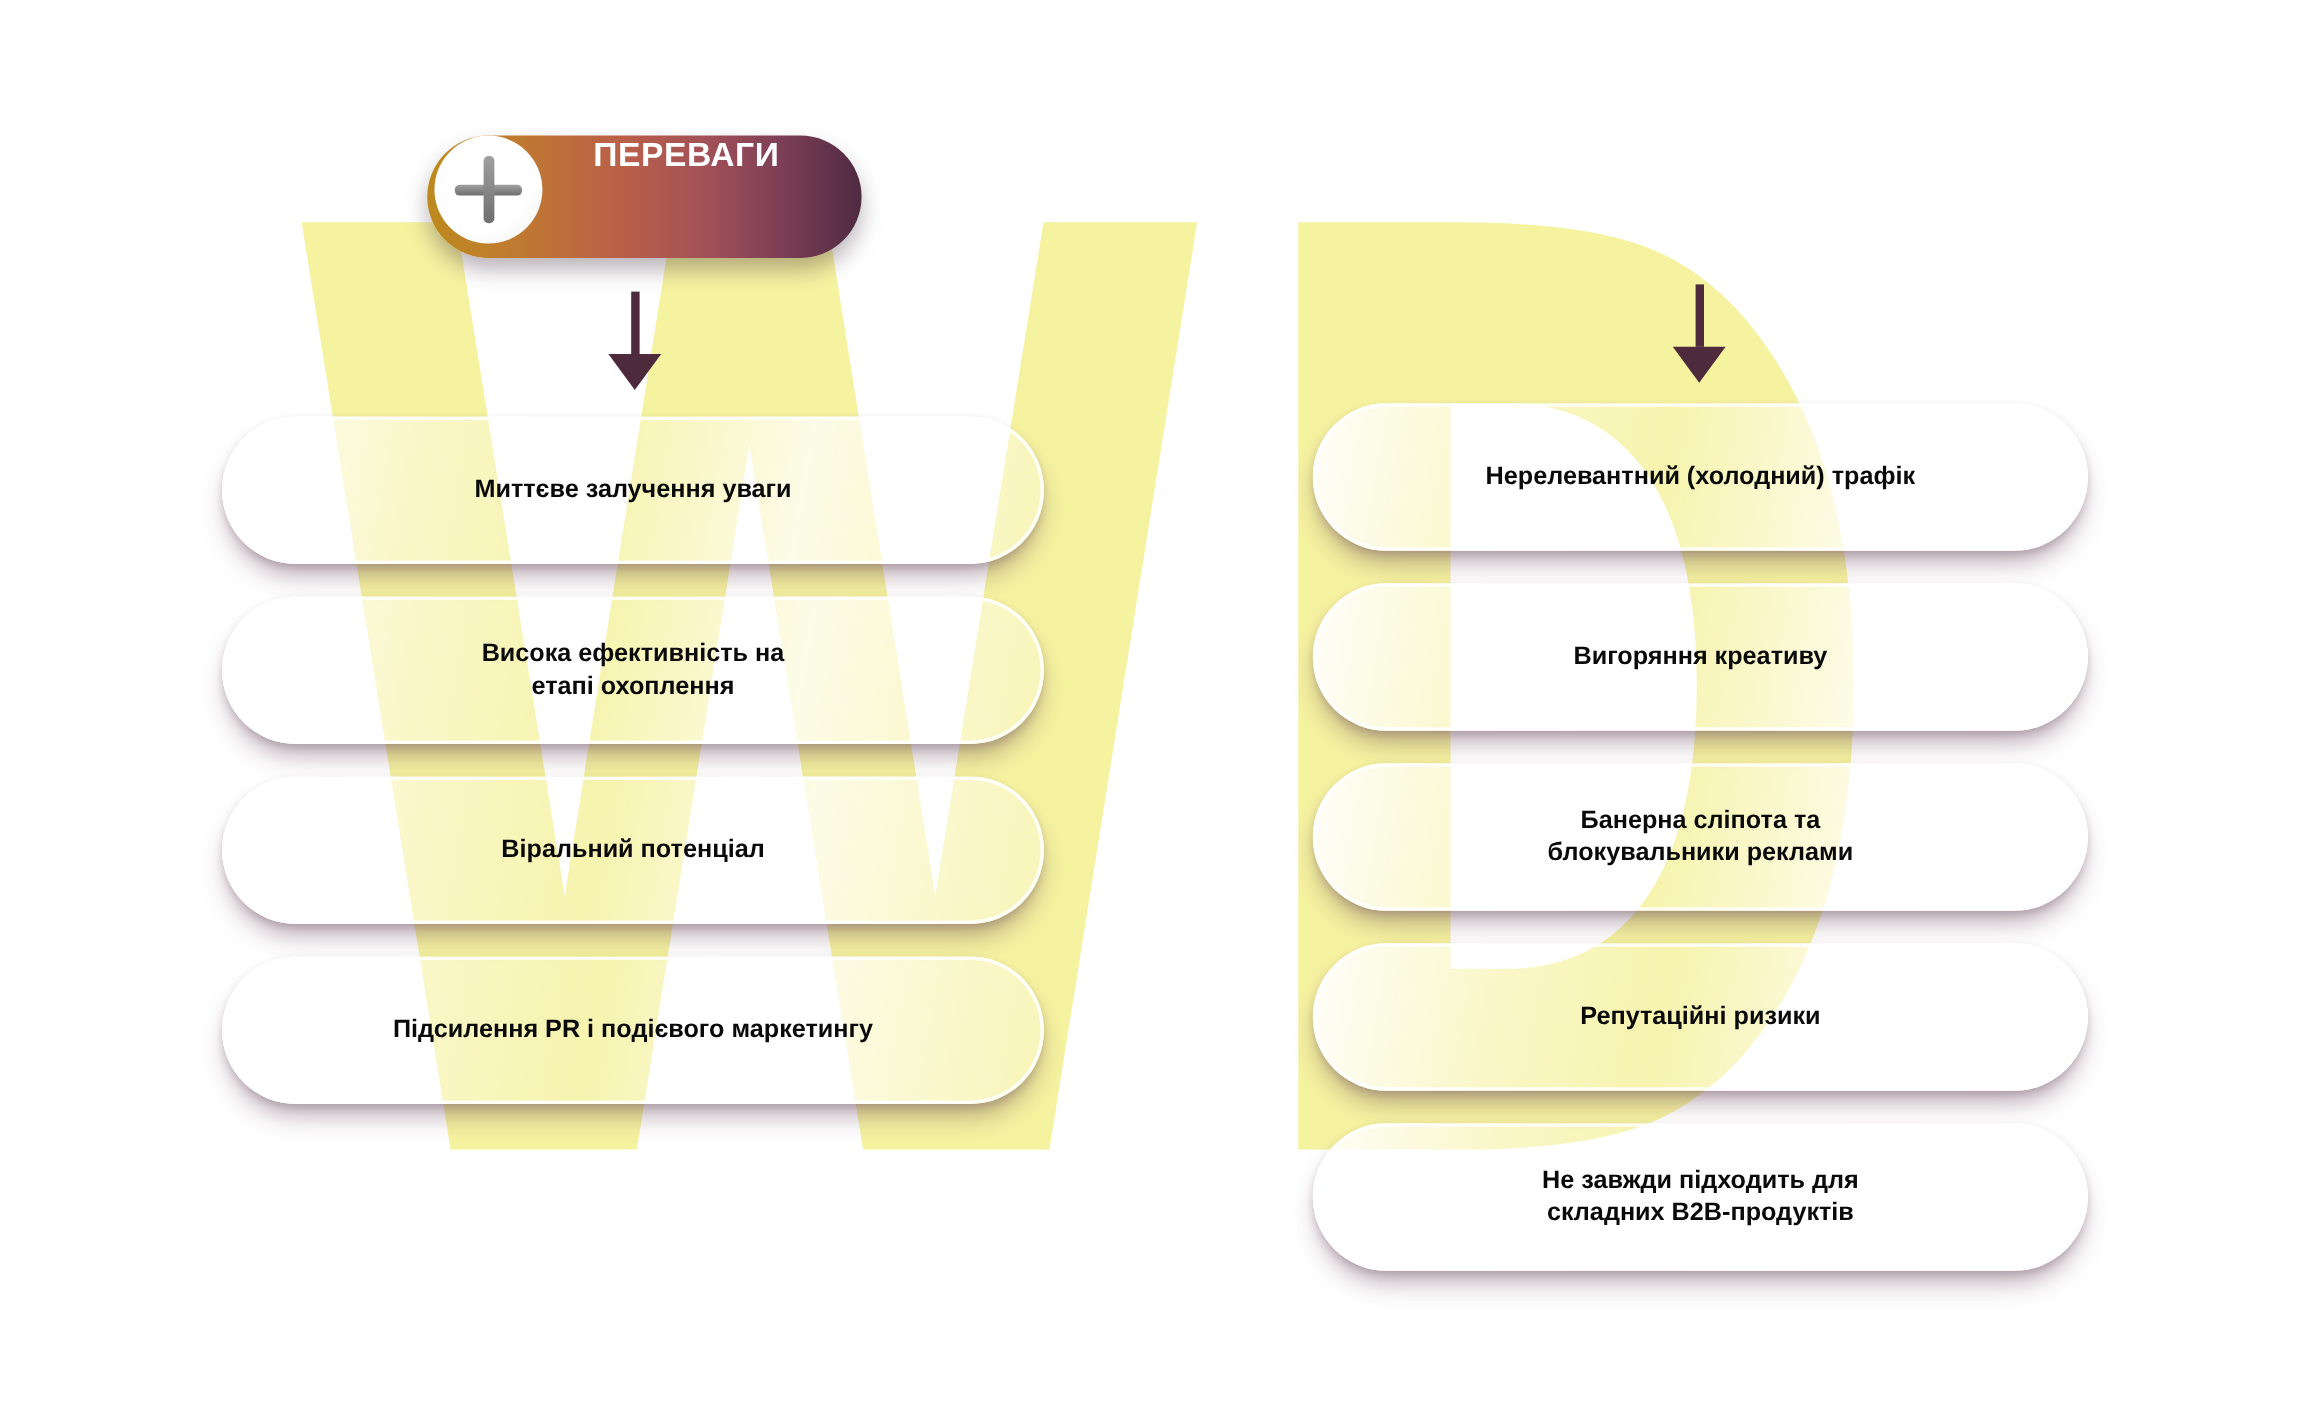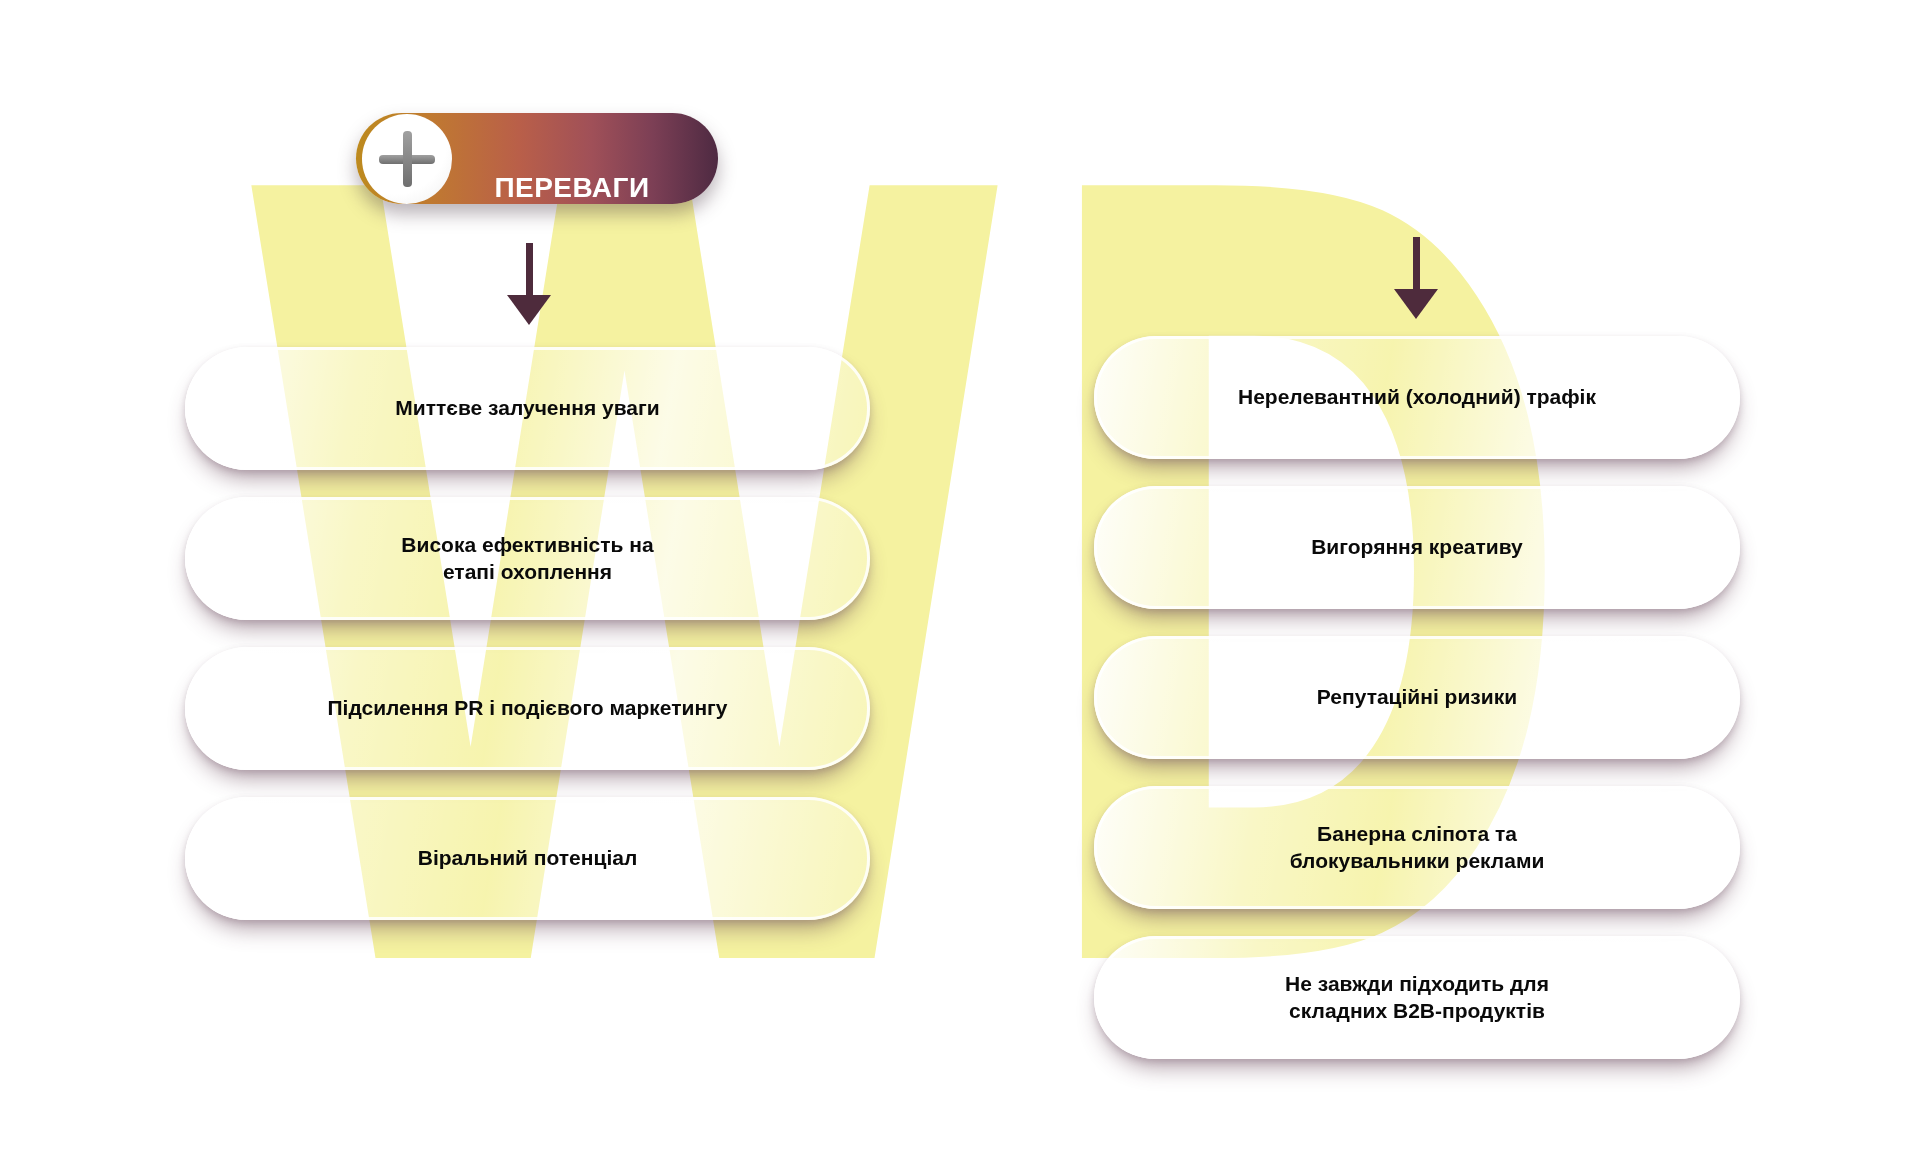--- a/index.html
+++ b/index.html
@@ -8,24 +8,24 @@
     background:#ffffff;
     font-family:"Liberation Sans","DejaVu Sans",sans-serif;
   }
   .stage{position:absolute;inset:0;}
 
   
   .watermark{position:absolute;left:0;top:0;z-index:0;}
 
   
   .badge{
-    position:absolute;height:91px;width:362px;border-radius:51px;
+    position:absolute;height:102px;width:362px;border-radius:51px;
     background:linear-gradient(90deg,#bd8a1e 0%,#c07a30 20%,#b95f49 45%,#a05058 65%,#7c3f55 82%,#4e2a42 100%);
     box-shadow:0 10px 18px rgba(60,40,55,.35);
-    display:flex;align-items:flex-end;z-index:3;
+    display:flex;align-items:flex-start;z-index:3;
   }
   .badge-left{left:356px;top:113px;}
   .badge-right{left:1240px;top:113px;}
   .badge-circle{
     width:90px;height:90px;border-radius:50%;flex:0 0 auto;
     background:radial-gradient(circle at 35% 30%,#ffffff 62%,#eeeeee 100%);
     margin-left:6px;position:relative;
   }
   .icon-bar{position:absolute;border-radius:4px;background:linear-gradient(180deg,#a0a0a0,#6f6f6f);}
   .bar-h{width:56px;height:9px;left:17px;top:40.5px;}
@@ -95,40 +95,40 @@
 
   <div class="cards cards-left">
     <div class="card">
       <div class="card-label">Миттєве залучення уваги</div>
     </div>
     <div class="card">
       <div class="card-label">Висока ефективність на
 етапі охоплення</div>
     </div>
     <div class="card">
-      <div class="card-label">Підсилення PR і подієвого маркетингу</div>
+      <div class="card-label">Віральний потенціал</div>
     </div>
     <div class="card">
-      <div class="card-label">Віральний потенціал</div>
+      <div class="card-label">Підсилення PR і подієвого маркетингу</div>
     </div>
   </div>
 
   <div class="cards cards-right">
     <div class="card">
       <div class="card-label">Нерелевантний (холодний) трафік</div>
     </div>
     <div class="card">
       <div class="card-label">Вигоряння креативу</div>
     </div>
     <div class="card">
-      <div class="card-label">Репутаційні ризики</div>
+      <div class="card-label">Банерна сліпота та
+блокувальники реклами</div>
     </div>
     <div class="card">
-      <div class="card-label">Банерна сліпота та
-блокувальники реклами</div>
+      <div class="card-label">Репутаційні ризики</div>
     </div>
     <div class="card">
       <div class="card-label">Не завжди підходить для
 складних B2B-продуктів</div>
     </div>
   </div>
 
 </div>
 
 </body></html>

